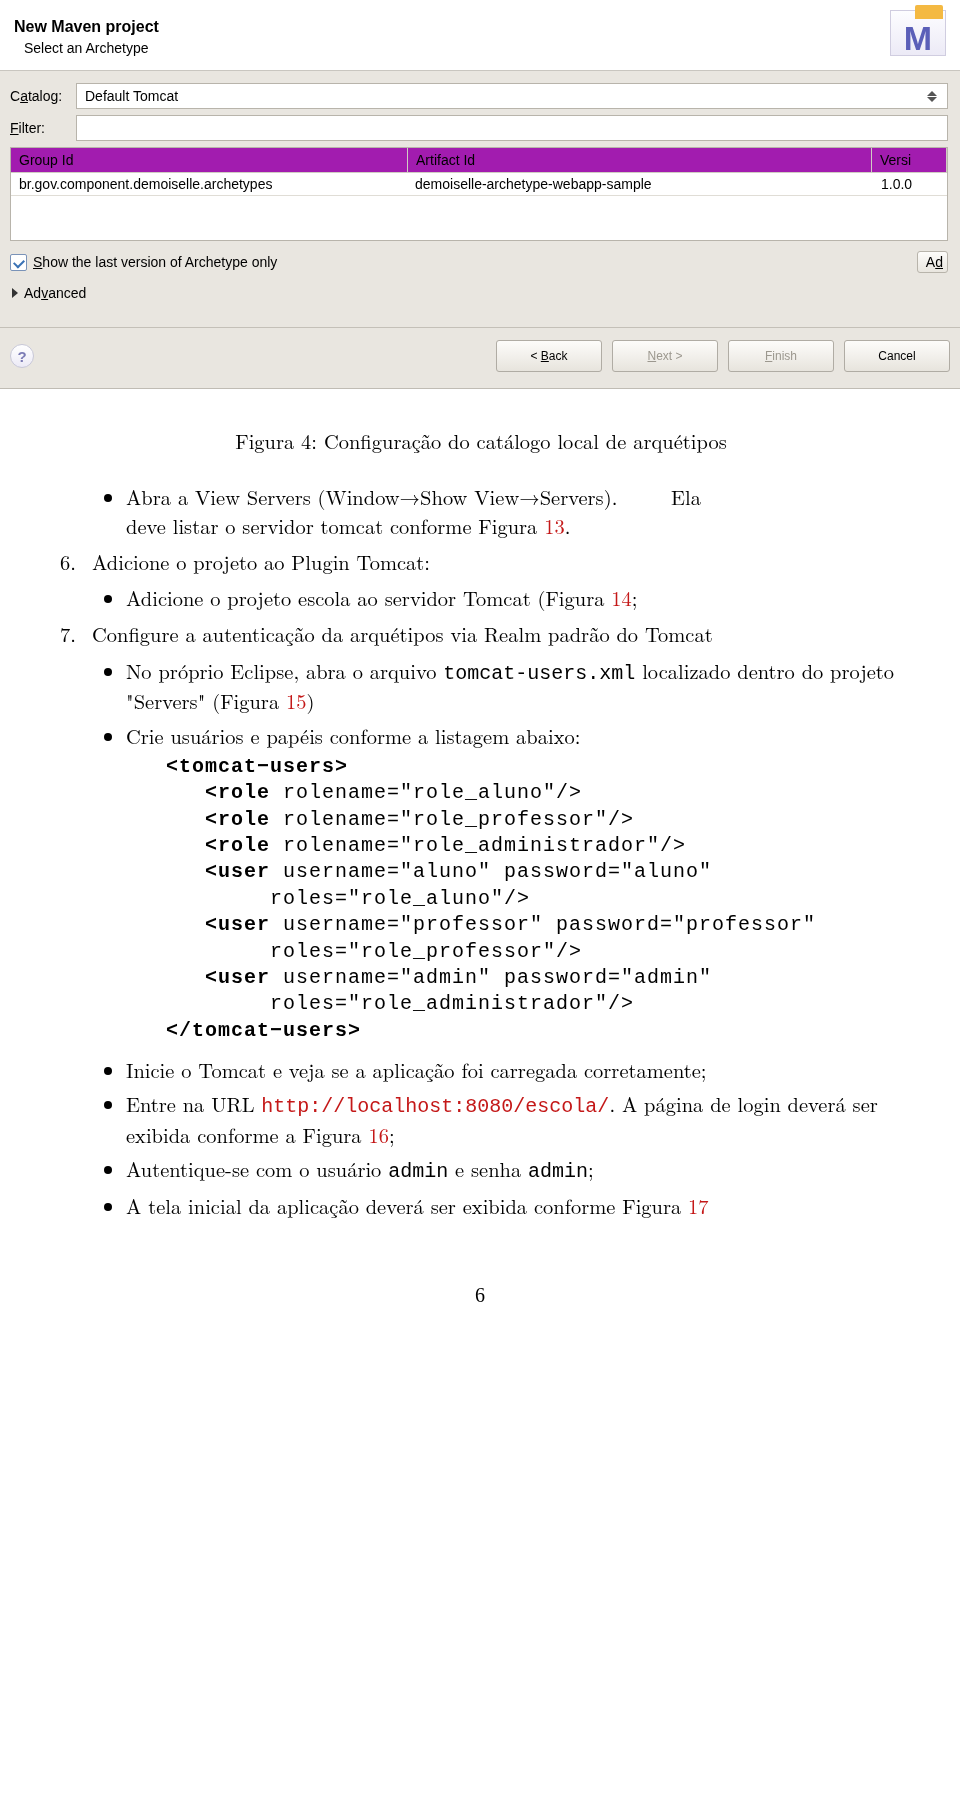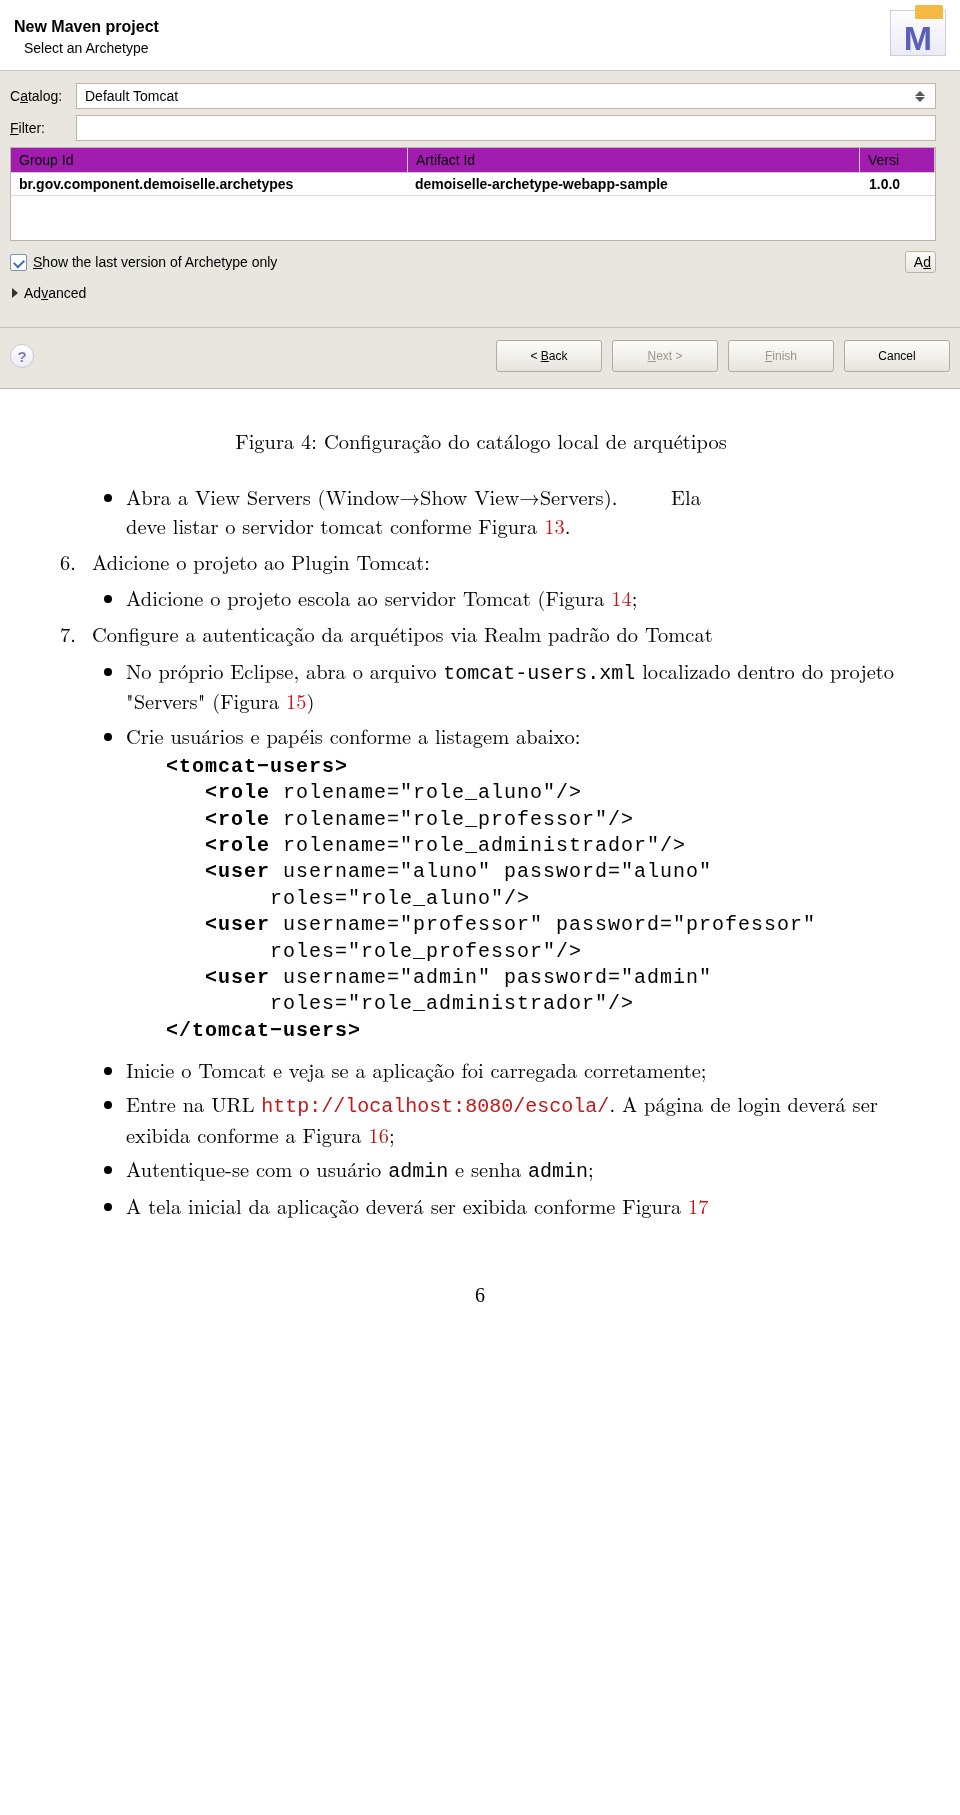--- a/index.html
+++ b/index.html
@@ -31,21 +31,21 @@
     display: flex; align-items: flex-end; justify-content: center;
     position: relative;
   }
   .logo-folder {
     position: absolute; top: -6px; right: 2px;
     width: 28px; height: 14px;
     background: #f4b942;
     border-radius: 2px 2px 0 0;
   }
   .logo-letter { font-size: 34px; font-weight: bold; color: #5b5fb8; line-height: 1; }
-  .dialog-body { padding: 12px 24px 6px 10px; font-size: 14px; }
+  .dialog-body { padding: 12px 12px 6px 10px; font-size: 14px; }
   .form-row { display: flex; align-items: center; margin-bottom: 6px; }
   .form-label { width: 66px; }
   .catalog-select {
     flex: 1;
     background: #fff;
     border: 1px solid #b8b4ab;
     height: 24px;
     display: flex; align-items: center; justify-content: space-between;
     padding: 0 4px 0 8px;
   }
@@ -75,21 +75,20 @@
   .table-header-row .cell {
     background: #a21caf;
     border-right: 1px solid #d0ccc3;
     border-bottom: 1px solid #d0ccc3;
     padding: 4px 8px;
   }
   .table-body-row .cell {
     padding: 3px 8px;
     white-space: nowrap;
     overflow: hidden;
-    font-weight: bold;
   }
   .col-group { width: 380px; }
   .col-artifact { width: 270px; flex: 1; }
   .col-version { width: 58px; }
   .white-strip {
     height: 44px;
     background: #fff;
     border-top: 1px solid #e0ddd6;
   }
   .options-row {

